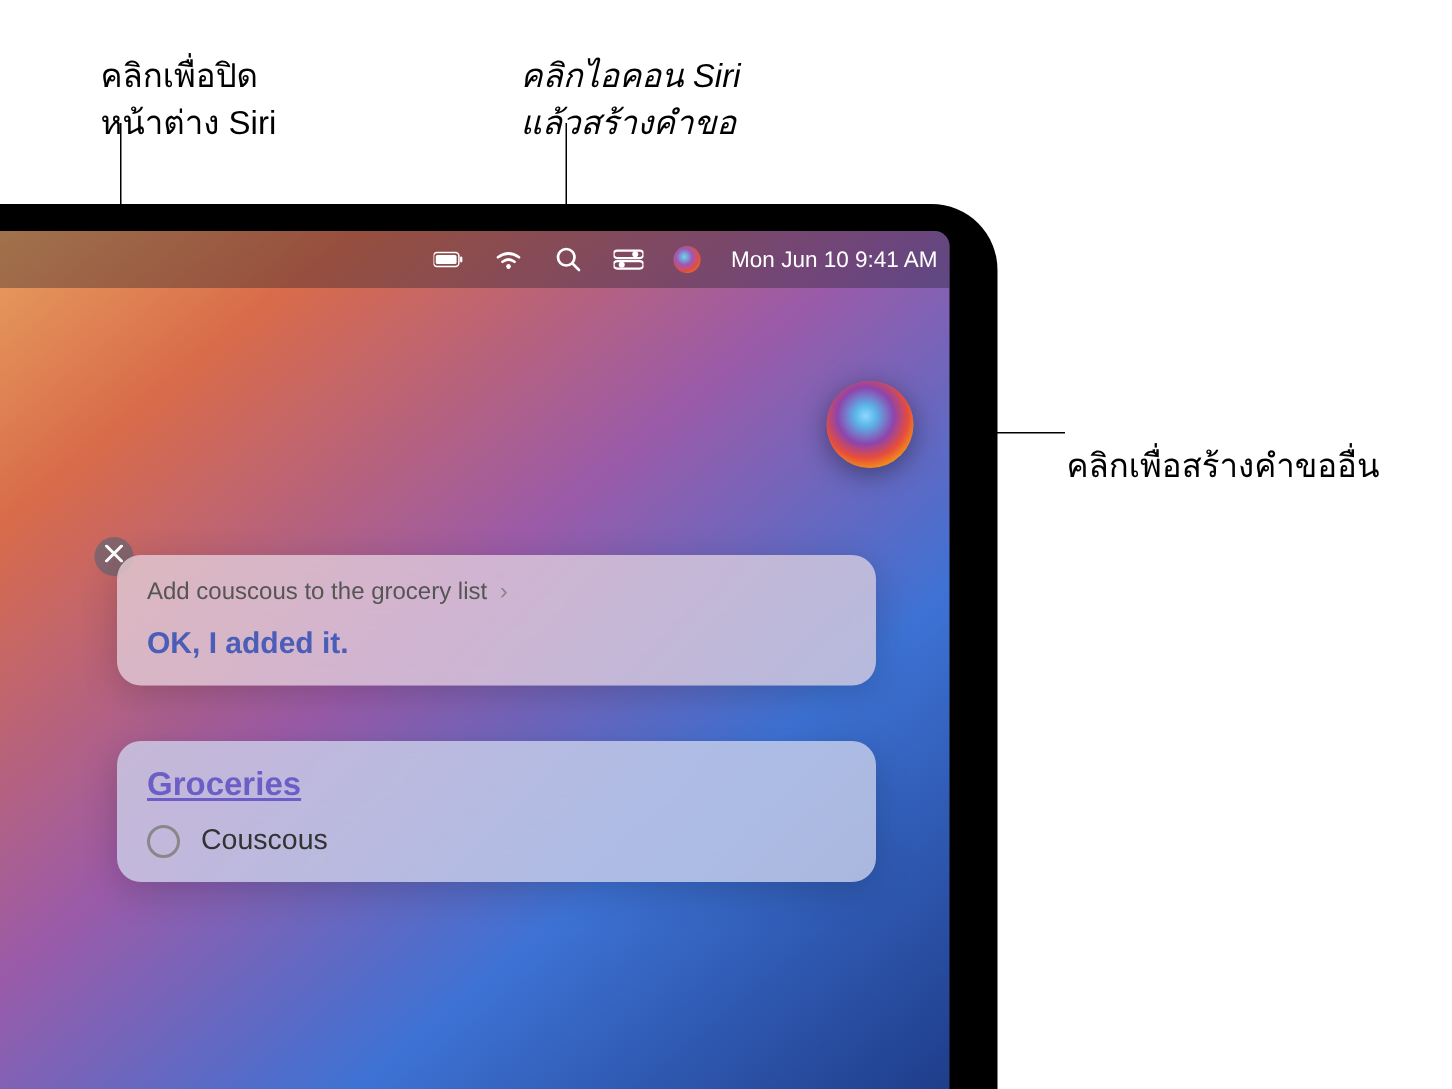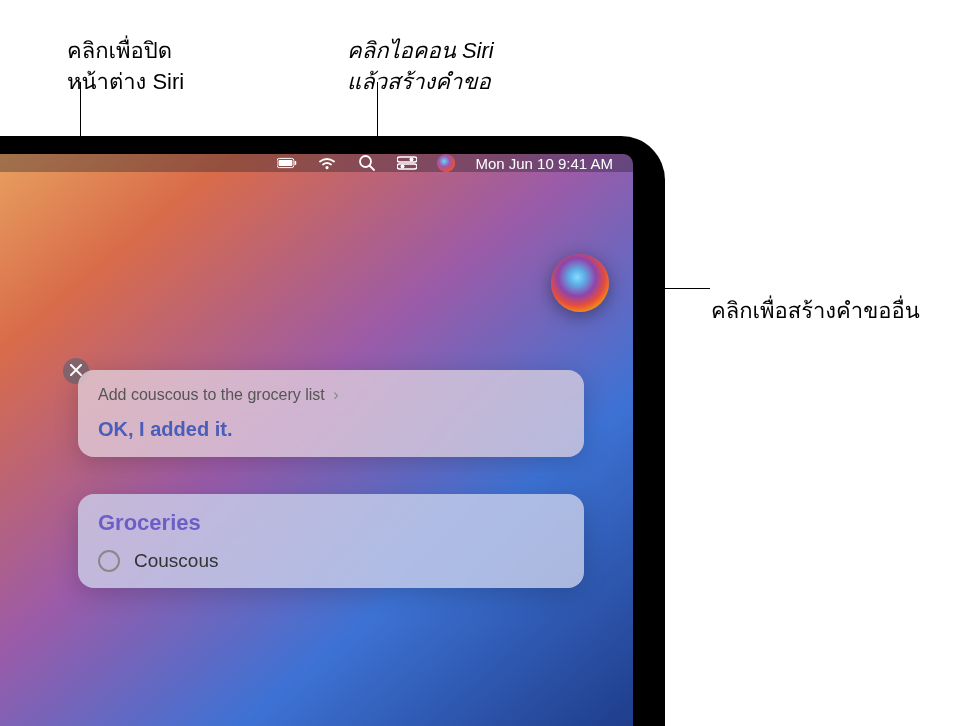--- a/index.html
+++ b/index.html
@@ -47,26 +47,26 @@
       border-top-right-radius: 10px;
       overflow: hidden;
     }
 
     
     .menubar {
       position: absolute;
       top: 0;
       left: 0;
       right: 0;
-      height: 18px;
+      height: 38px;
       background: rgba(30, 30, 40, 0.35);
       display: flex;
       align-items: center;
       justify-content: flex-end;
-      padding-right: 20px;
+      padding-right: 8px;
       gap: 20px;
       color: #fff;
       font-size: 15px;
     }
     .menubar-icons {
       display: flex;
       align-items: center;
       gap: 20px;
     }
     .icon {
@@ -145,20 +145,21 @@
       font-size: 20px;
       color: #4a5db8;
       font-weight: 600;
       margin-top: 14px;
     }
     .list-title {
       font-size: 22px;
       color: #6b5fc7;
       font-weight: 700;
       margin-bottom: 14px;
+      text-decoration: underline;
     }
     .list-item {
       display: flex;
       align-items: center;
       gap: 14px;
       font-size: 19px;
       color: #333;
     }
     .radio {
       width: 22px;

